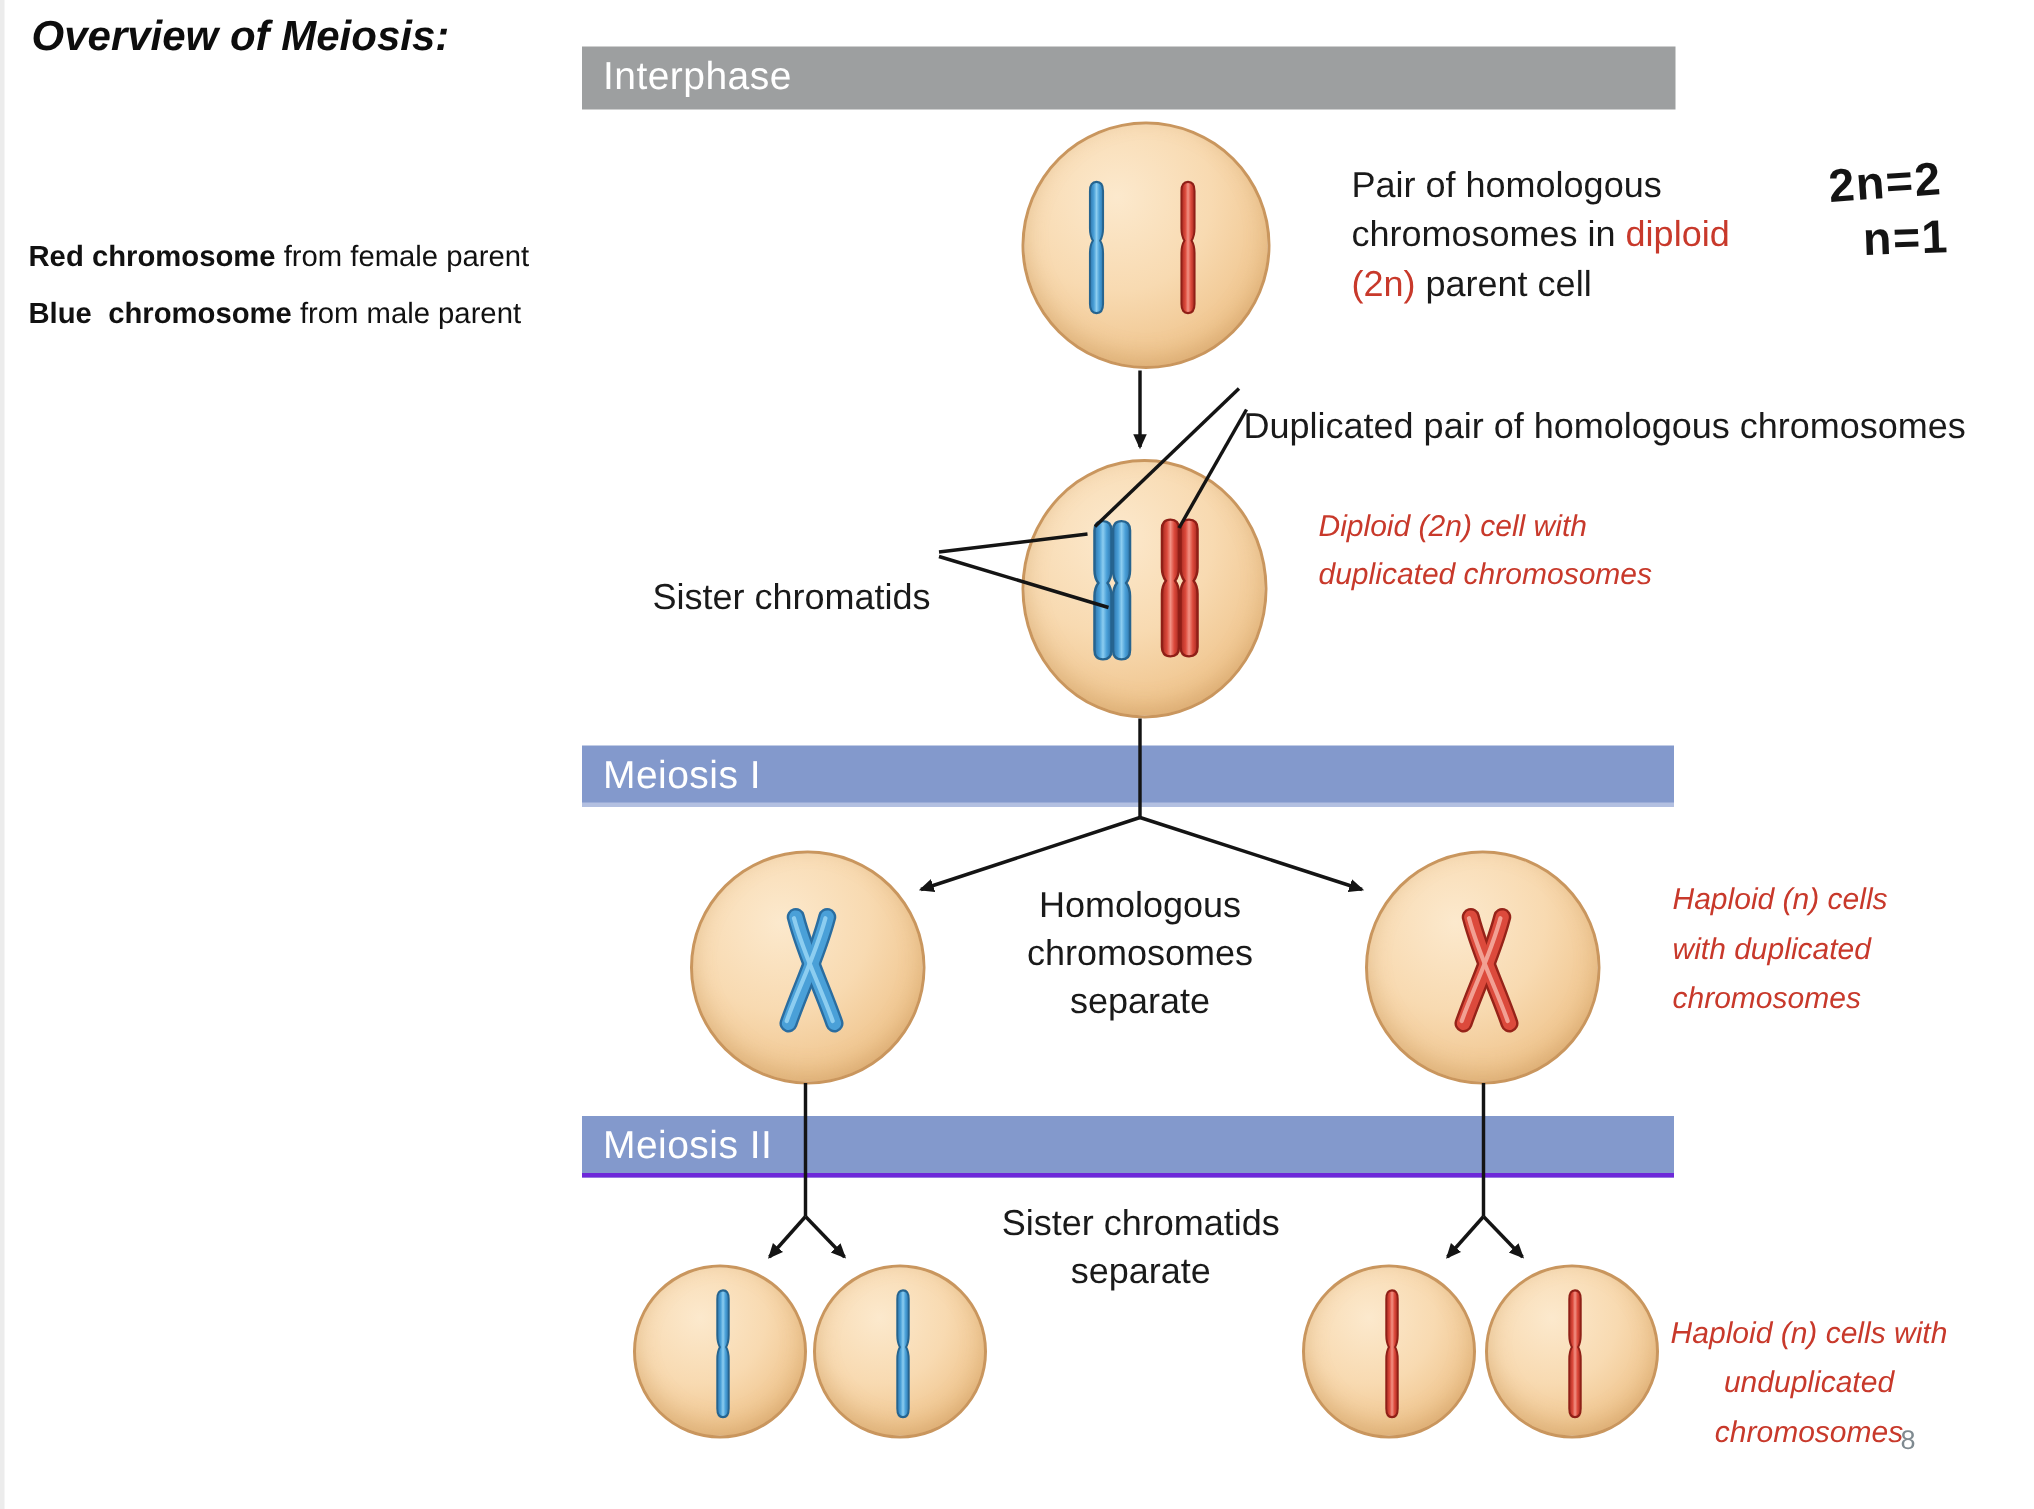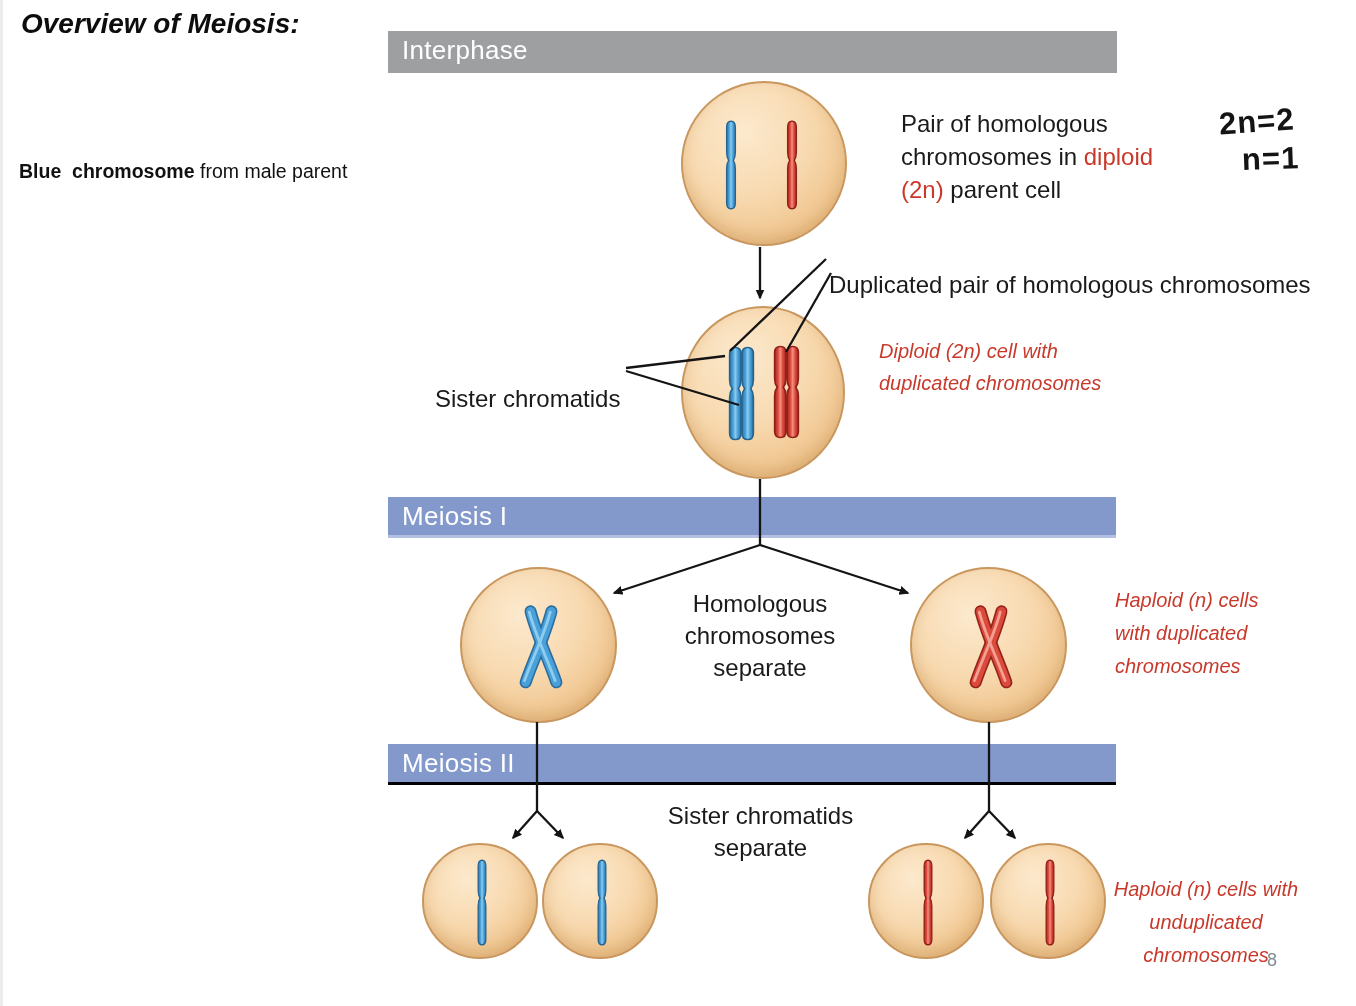--- a/index.html
+++ b/index.html
@@ -11,21 +11,21 @@
   .abs{position:absolute;}
   
   .title-main{left:18px;top:8px;font-size:28px;font-weight:bold;font-style:italic;color:#0d0d0d;}
   .title-sub{left:18px;top:56px;font-size:27px;font-style:italic;color:#0d0d0d;}
   .legend{left:16px;top:152px;font-size:19.5px;line-height:38px;color:#111;}
   .legend b{white-space:pre-wrap;}
   
   .banner{box-sizing:border-box;color:#fff;font-size:26px;padding:4px 0 0 14px;letter-spacing:.3px;}
   .banner-gray{left:385px;top:31px;width:729px;height:42px;background:#9d9fa0;}
   .banner-blue1{left:385px;top:497px;width:728px;height:41px;background:#8399cc;border-bottom:3px solid #b3c0e1;}
-  .banner-blue2{left:385px;top:744px;width:728px;height:41px;background:#8399cc;border-bottom:3px solid #000000;}
+  .banner-blue2{left:385px;top:744px;width:728px;height:41px;background:#8399cc;border-bottom:3px solid #6d28d9;}
   
   .cell{
     border-radius:50%;
     background:radial-gradient(circle at 38% 30%, #fce9cd 0%, #f8dab1 42%, #f0c690 72%, #e5b177 92%, #e0aa6e 100%);
     border:2px solid #c9965e;box-sizing:border-box;
     box-shadow:inset 0 -6px 14px rgba(190,140,80,.35);
   }
   .cell svg{position:absolute;}
   
   .blk{font-size:24px;line-height:32px;}
@@ -60,20 +60,21 @@
       </linearGradient>
       <marker id="arw" markerWidth="11" markerHeight="10" refX="8.5" refY="4.5" orient="auto" markerUnits="userSpaceOnUse">
         <path d="M0,0 L10,4.5 L0,9 Z" fill="#141414"></path>
       </marker>
     </defs>
   </svg>
 
   <div class="abs title-main">Overview of Meiosis:</div>
 
   <div class="abs legend">
+    <div><b>Red chromosome</b><span> from female parent</span></div>
     <div><b>Blue  chromosome</b><span> from male parent</span></div>
   </div>
 
   <div class="abs banner banner-gray">Interphase</div>
   <div class="abs banner banner-blue1">Meiosis I</div>
   <div class="abs banner banner-blue2">Meiosis II</div>
 
   <div class="abs cell" style="left:678px;top:81px;width:166px;height:165px;">
     <svg style="left:40px;top:36px" width="16" height="92" viewBox="0 0 20 100" preserveAspectRatio="none">
         <use href="#rodPath" fill="url(#gradBlue)" stroke="#26648f" stroke-width="1.6"></use>

